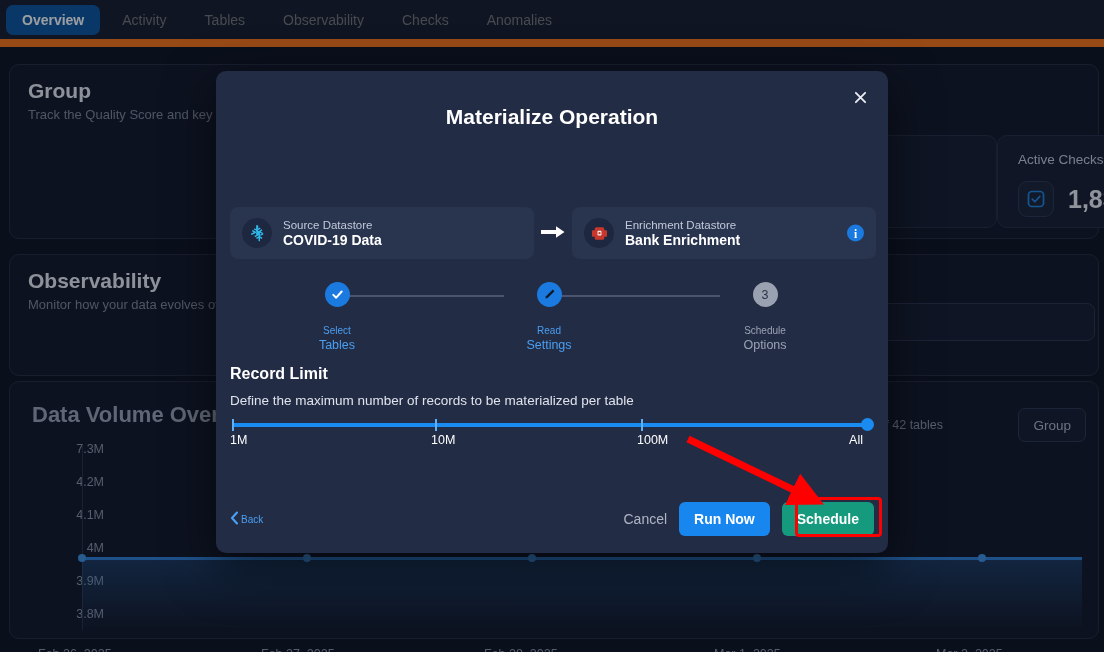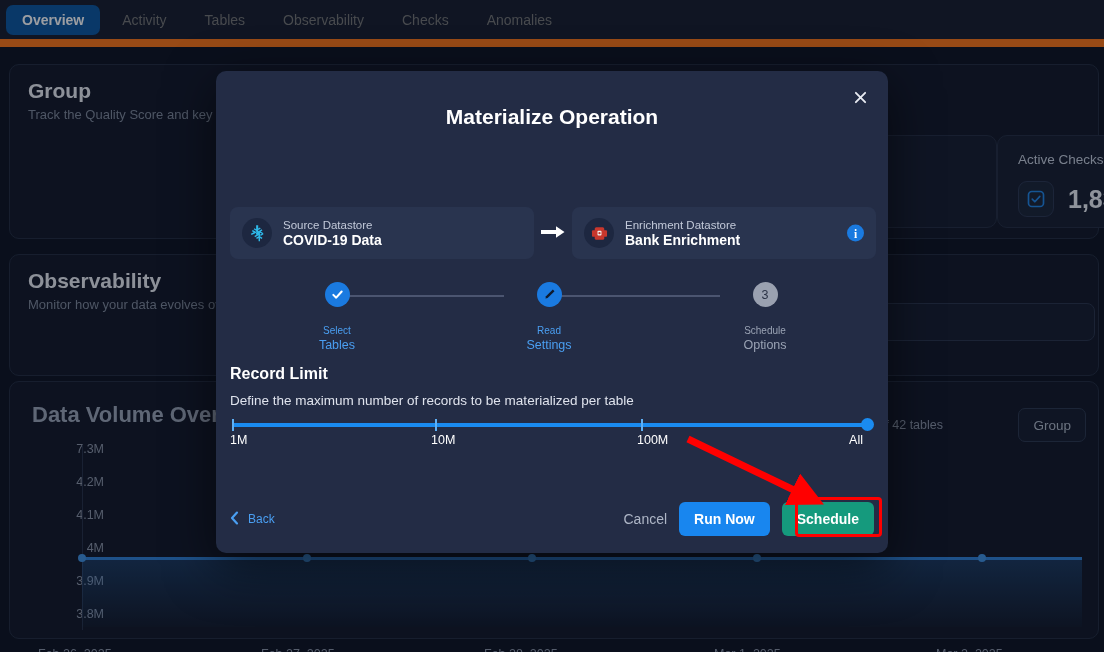--- a/index.html
+++ b/index.html
@@ -159,21 +159,21 @@
   .rl-sub { position: absolute; left: 14px; top: 322px; font-size: 13.5px; color: #dfe3ed; }
   .slider-wrap { position: absolute; left: 16px; top: 348px; width: 636px; height: 14px; }
   .slider-track { position: absolute; left: 0; top: 4px; width: 100%; height: 4px; background: #1a8bf0; border-radius: 2px; }
   .slider-tick { position: absolute; top: 0px; width: 2px; height: 12px; background: #5fb0f5; }
   .slider-thumb { position: absolute; right: -6px; top: -1px; width: 13px; height: 13px; border-radius: 50%; background: #1a8bf0; }
   .slider-labels { position: absolute; left: 14px; top: 362px; width: 642px; height: 18px; }
   .sl-label { position: absolute; font-size: 12.5px; color: #ffffff; }
 
   
   .modal-footer { position: absolute; left: 14px; top: 428px; width: 644px; height: 40px; display: flex; align-items: center; }
-  .back-btn { display: flex; align-items: center; gap: 9px; color: #4a9ff2; font-size: 12px; }
+  .back-btn { display: flex; align-items: center; gap: 2px; color: #4a9ff2; font-size: 10px; }
   .chev { font-size: 16px; line-height: 1; }
   .footer-right { margin-left: auto; display: flex; align-items: center; gap: 12px; }
   .cancel-btn { font-size: 14px; color: #aeb6c6; }
   .btn {
     height: 34px; padding: 16px 15px; border-radius: 6px; font-size: 14px; font-weight: bold;
     color: #ffffff; display: flex; align-items: center; justify-content: center;
   }
   #run-now { background: #1886ef; }
   #schedule { background: #159a7d; }
   .hl-box {

